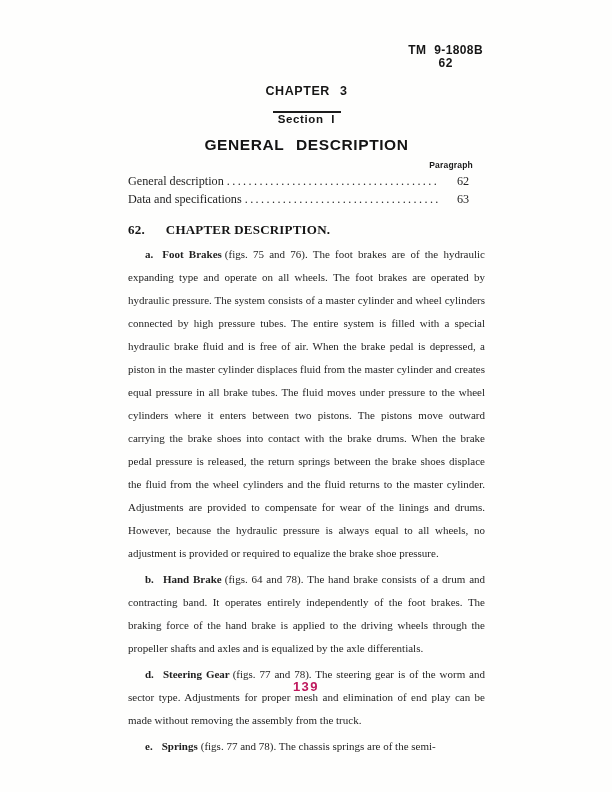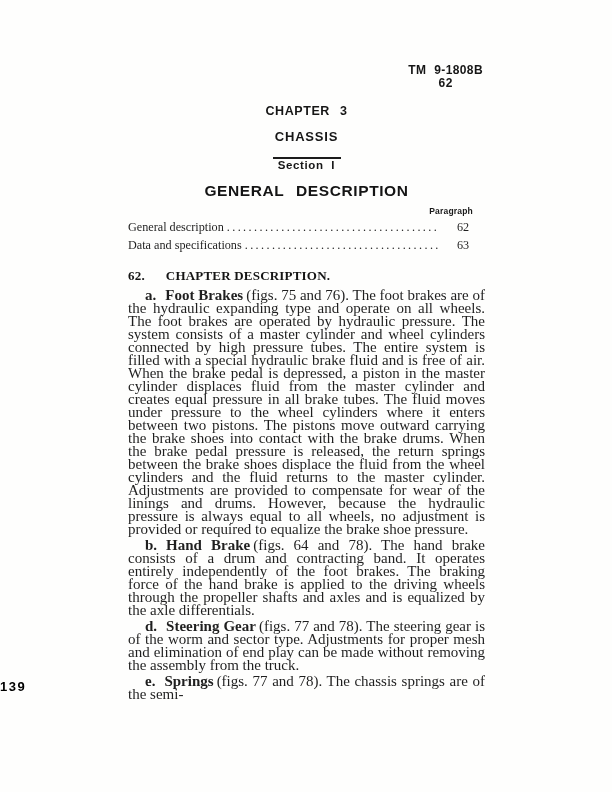--- a/index.html
+++ b/index.html
@@ -7,21 +7,21 @@
     padding: 0;
     background: #ffffff;
   }
   .page {
     position: relative;
     width: 612px;
     height: 792px;
     margin: 0;
     background: #fefefd;
     box-sizing: border-box;
-    padding: 64px 127px 0 128px;
+    padding: 44px 127px 0 128px;
     color: #1d1d1d;
     font-family: "Liberation Serif", serif;
     overflow: hidden;
   }
   
   .docref-wrap {
     text-align: right;
     padding-right: 2px;
   }
   .docref {
@@ -120,60 +120,60 @@
     margin-top: 14px;
     font-weight: bold;
     font-size: 13px;
     letter-spacing: 0.2px;
     color: #151515;
   }
   .h2-num { margin-right: 21px; }
   .body-copy { margin-top: 5px; }
   .body-para {
     margin: 0 0 3px 0;
-    font-size: 15px;
-    line-height: 13px;
+    font-size: 11px;
+    line-height: 23px;
     text-align: justify;
     text-indent: 17px;
     color: #1f1f1f;
   }
   .plead {
     font-weight: bold;
     margin-right: 9px;
   }
   .ptitle {
     font-weight: bold;
     margin-right: 3px;
   }
   .page-number {
     position: absolute;
     left: 0;
     right: 0;
     top: 679px;
+    text-align: center;
     font-family: "Liberation Sans", sans-serif;
     font-weight: bold;
     font-size: 13px;
     letter-spacing: 1.5px;
-    color: #000000;
+    color: #be185d;
   }
 </style>
 </head>
 <body>
 
 <div class="page">
 
   <div class="docref-wrap">
     <div class="docref">
       <div>TM 9-1808B</div>
       <div>62</div>
     </div>
   </div>
 
   <div class="chapter">CHAPTER 3</div>
-  <div class="chapter-title">CHASSIS</div>
 
   <div class="rule"></div>
 
   <div class="section-heading">Section I</div>
   <div class="section-title">GENERAL DESCRIPTION</div>
 
   <div class="toc-colhead">Paragraph</div>
 
   <div class="toc">
     <div class="toc-row">

